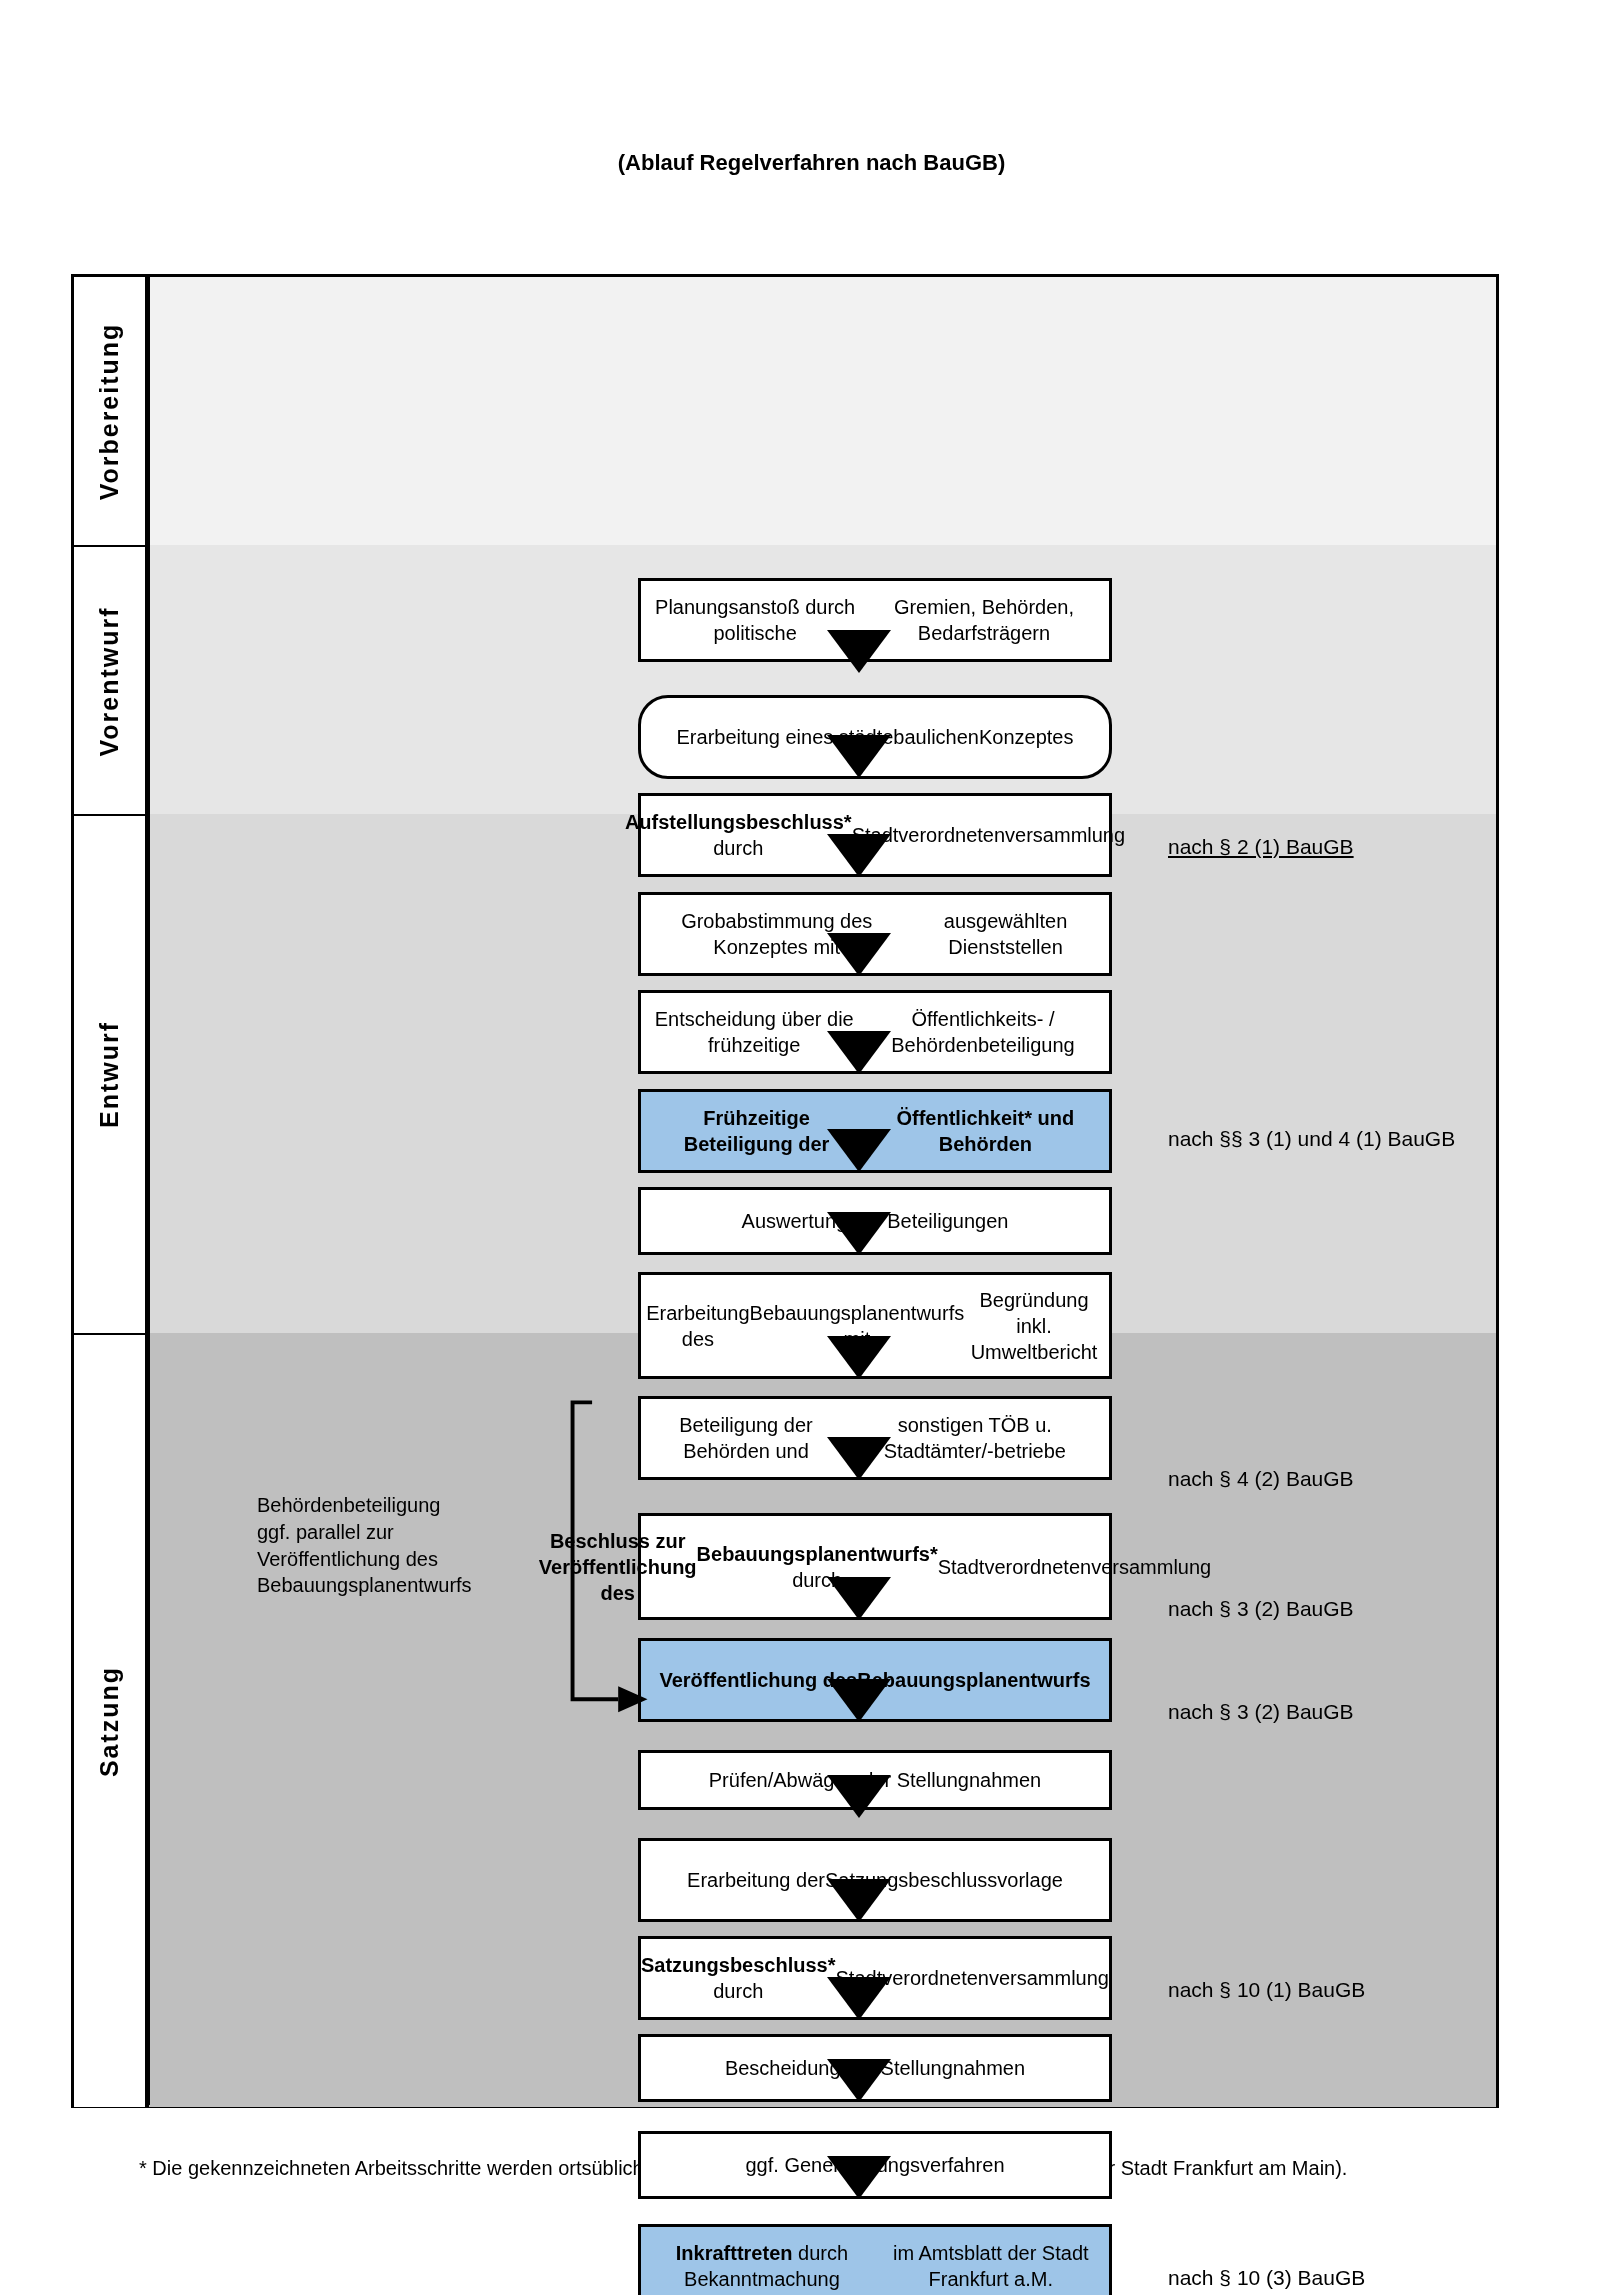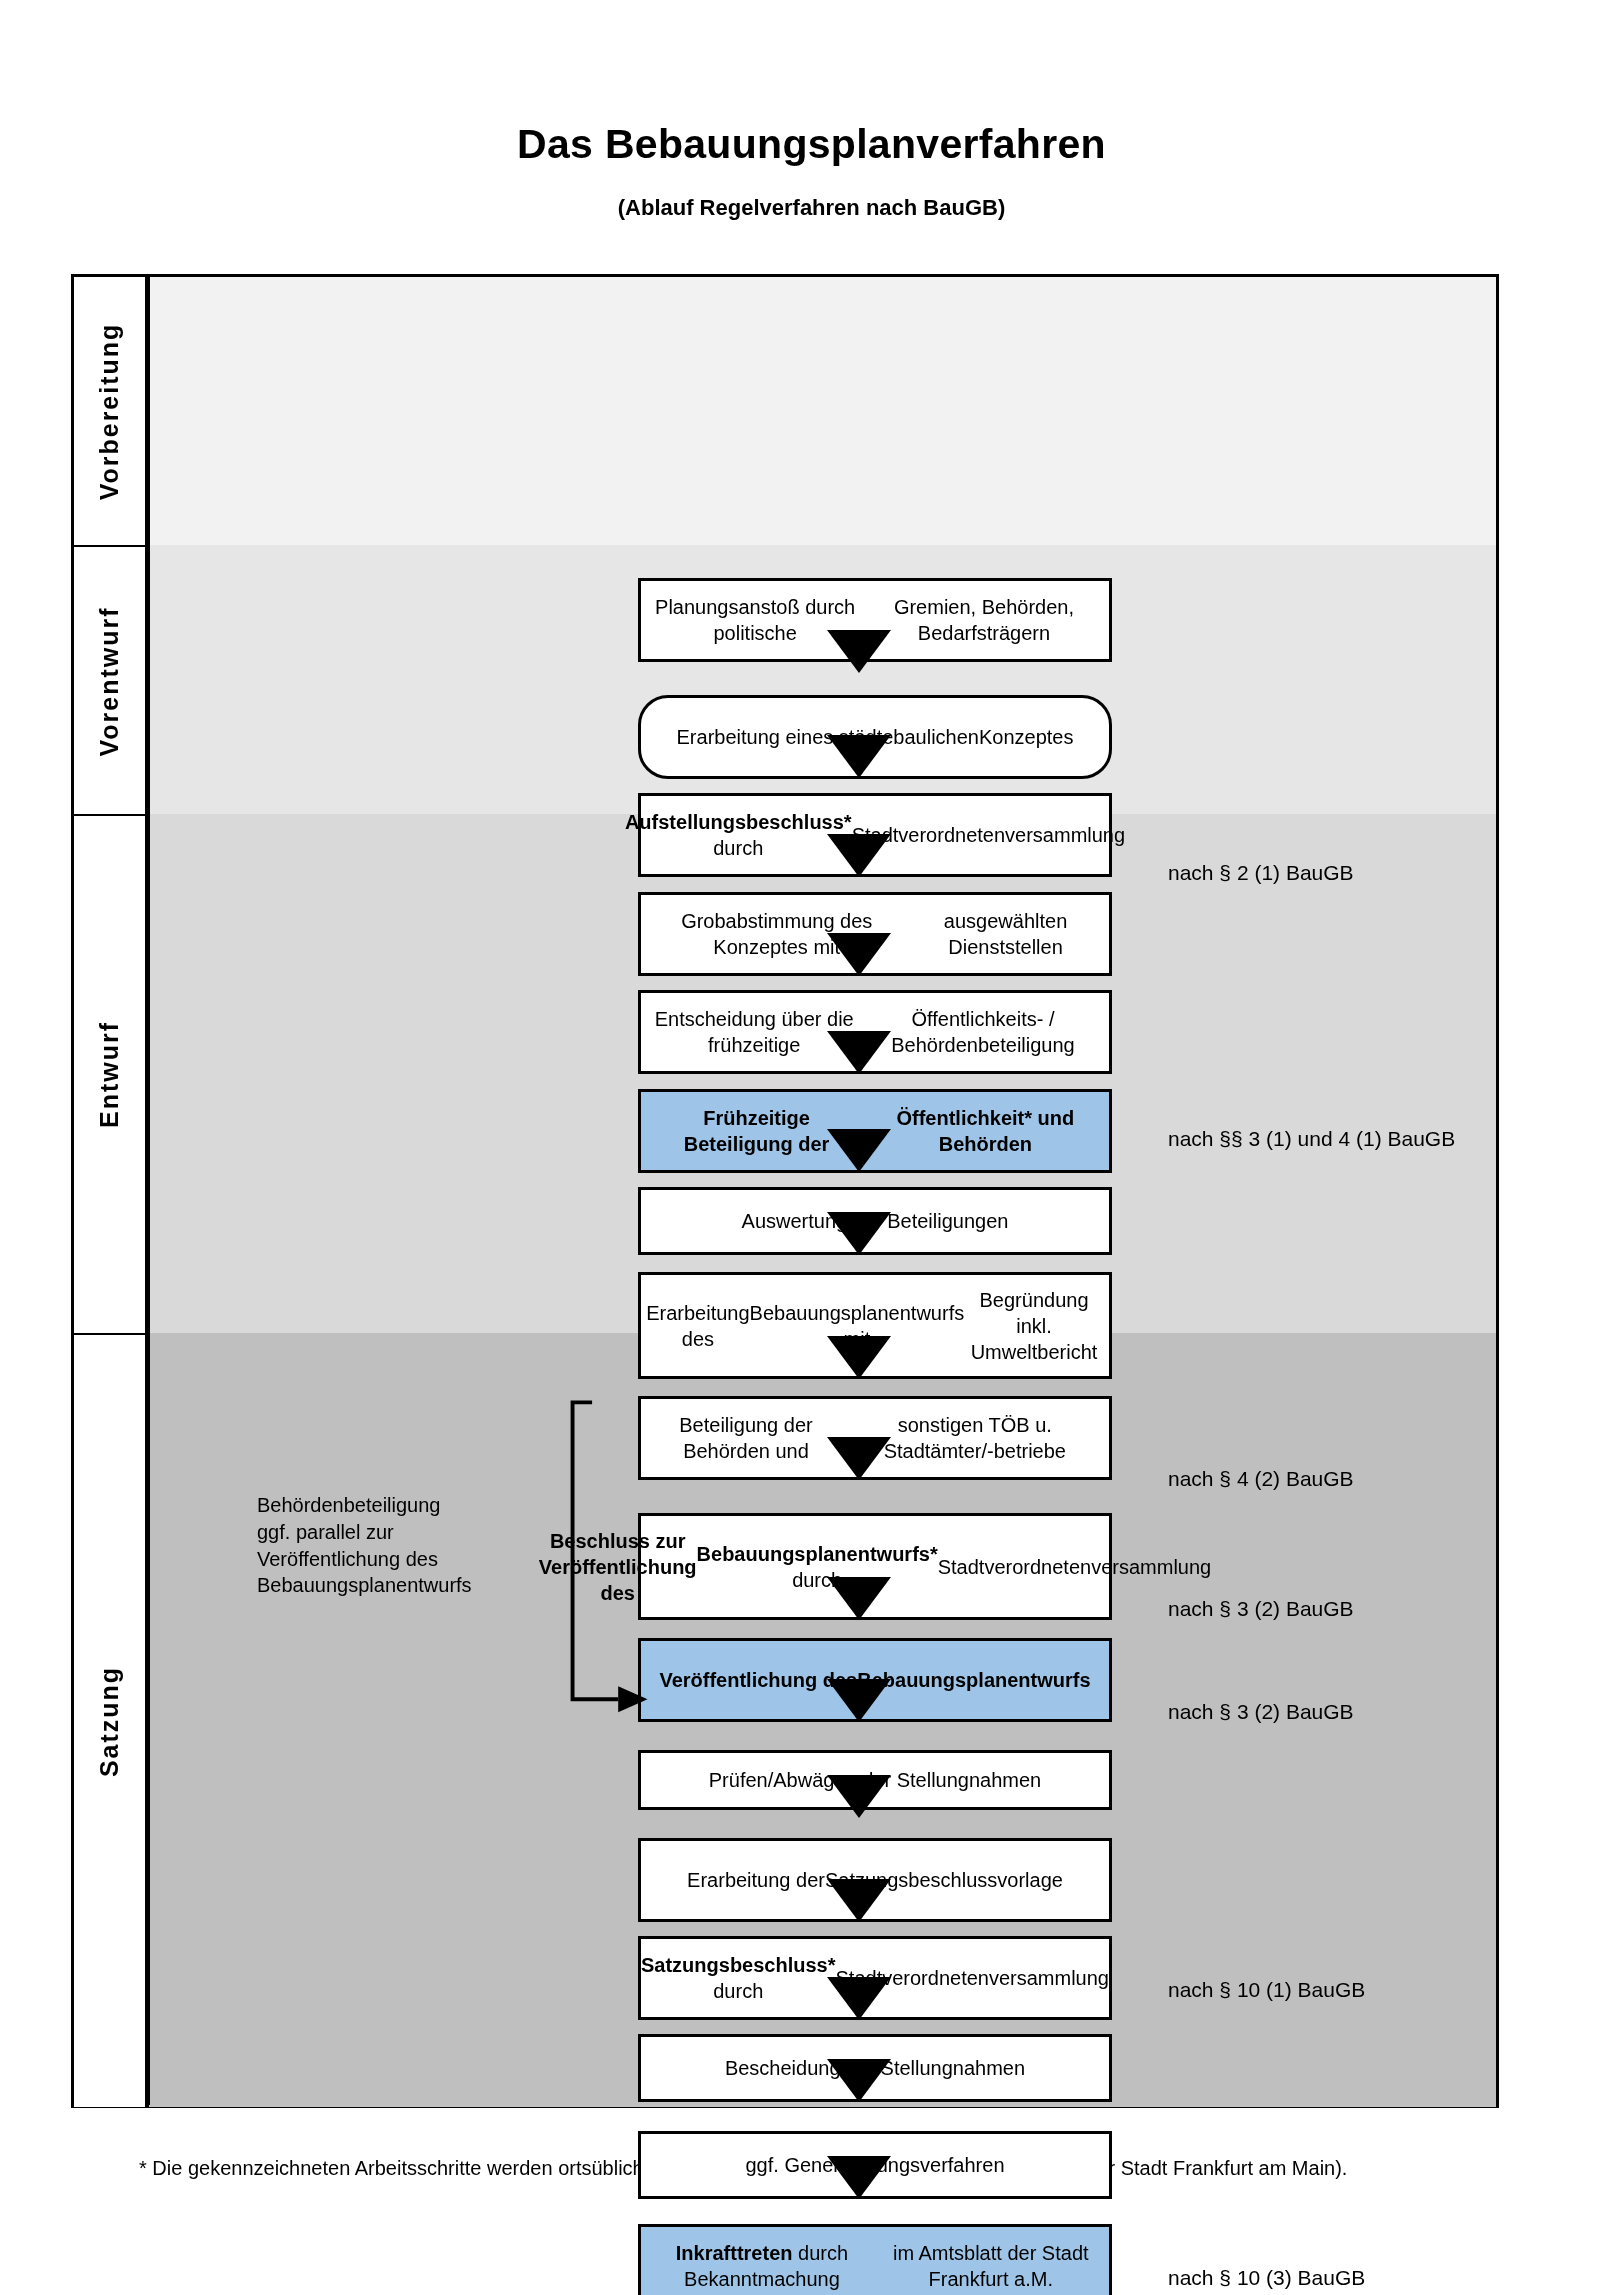--- a/index.html
+++ b/index.html
@@ -151,21 +151,20 @@
     top: 2153px;
     width: 1401px;
     font-size: 20px;
     line-height: 1.55;
   }
 </style>
 </head>
 <body>
 
 <div id="title-block">
-  <div id="page-title">Das Bebauungsplanverfahren</div>
   <div id="page-subtitle">(Ablauf Regelverfahren nach BauGB)</div>
 </div>
 
 <div id="diagram-frame">
 
   <div id="phase-bands">
       <div class="phase-band" style="top: 0px; height: 268px; background: rgb(242, 242, 242);"></div>
       <div class="phase-band" style="top: 268px; height: 270px; background: rgb(230, 230, 230);"></div>
       <div class="phase-band" style="top: 537px; height: 519px; background: rgb(217, 217, 217);"></div>
       <div class="phase-band" style="top: 1056px; height: 774px; background: rgb(191, 191, 191);"></div>
@@ -282,21 +281,21 @@
     </div>
 
   <div id="side-note" style="top: 1215px;">
       <div>Behördenbeteiligung</div>
       <div>ggf. parallel zur</div>
       <div>Veröffentlichung des</div>
       <div>Bebauungsplanentwurfs</div>
     </div>
 
   <div id="legal-ref-group">
-      <div class="legal-ref" style="top: 584px;">nach § 2 (1) BauGB</div>
+      <div class="legal-ref" style="top: 558px; text-decoration: underline;">nach § 2 (1) BauGB</div>
       <div class="legal-ref" style="top: 850px;">nach §§ 3 (1) und 4 (1) BauGB</div>
       <div class="legal-ref" style="top: 1190px;">nach § 4 (2) BauGB</div>
       <div class="legal-ref" style="top: 1320px;">nach § 3 (2) BauGB</div>
       <div class="legal-ref" style="top: 1423px;">nach § 3 (2) BauGB</div>
       <div class="legal-ref" style="top: 1701px;">nach § 10 (1) BauGB</div>
       <div class="legal-ref" style="top: 1989px;">nach § 10 (3) BauGB</div>
     </div>
 
 </div>
 

